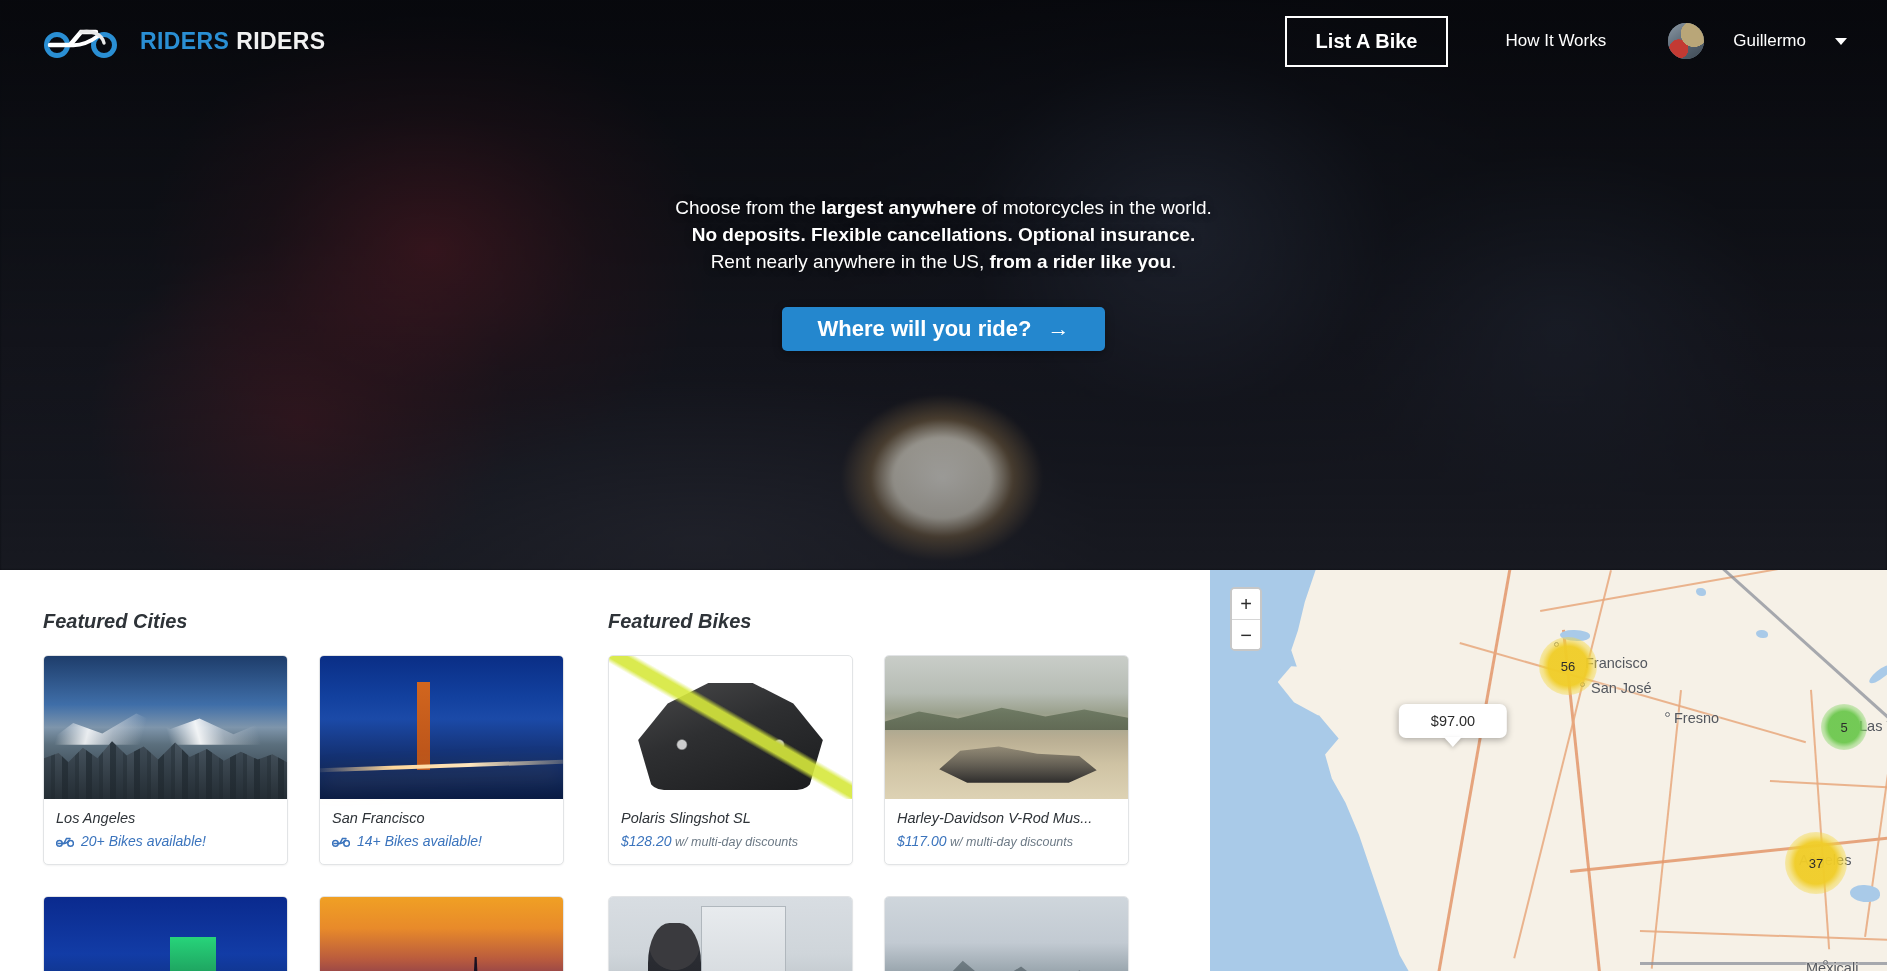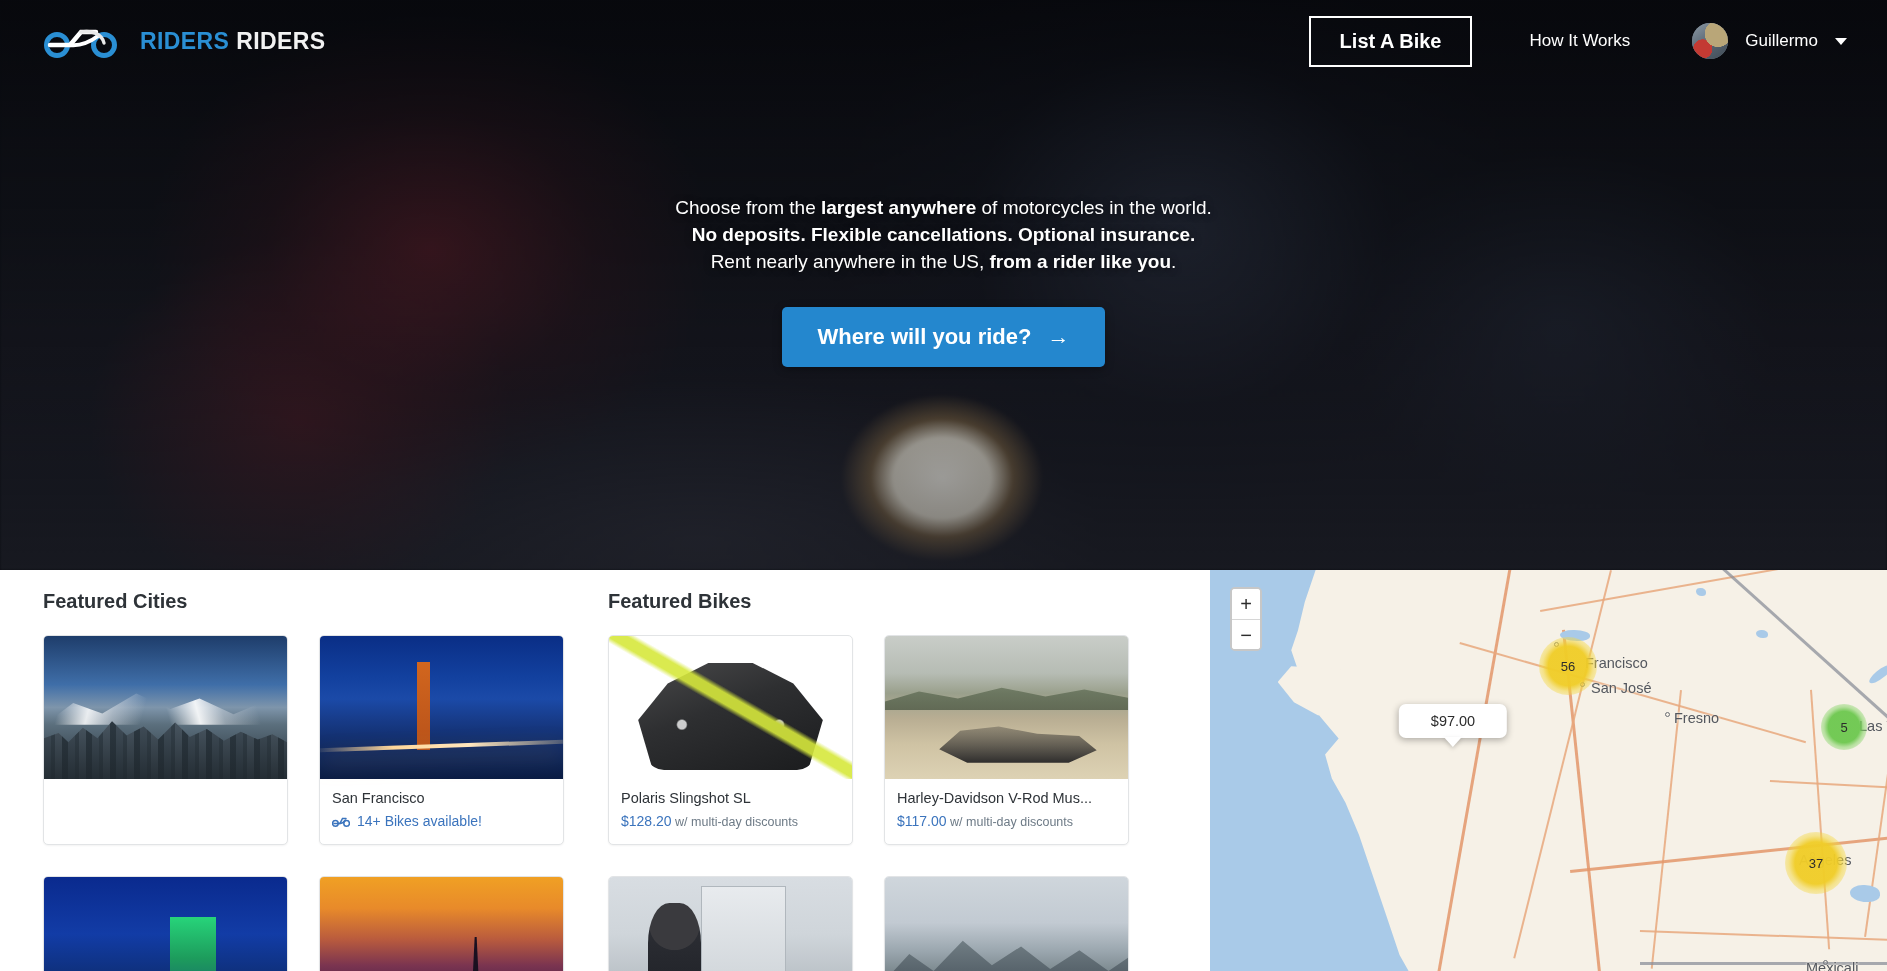--- a/index.html
+++ b/index.html
@@ -68,21 +68,21 @@
   }
   .nav-link {
     color: #ffffff;
     font-size: 17px;
     margin-left: 57px;
     text-decoration: none;
     white-space: nowrap;
     cursor: pointer;
   }
   .user-menu {
-    display: flex; align-items: center; gap: 17px;
+    display: flex; align-items: center; gap: 29px;
     margin-left: 62px;
     cursor: pointer;
   }
   .avatar {
     width: 36px; height: 36px; border-radius: 50%;
     overflow: hidden; flex: none;
     background: #6d7a86;
     position: relative;
   }
   .avatar::before {
@@ -123,38 +123,39 @@
   }
   .hero-sub b { font-weight: bold; }
   .cta-wrap { margin-top: 32px; }
   .btn-cta {
     display: inline-flex; align-items: center; gap: 16px;
     background: #2487ce;
     color: #ffffff;
     border: none;
     font-family: inherit;
     font-size: 22px; font-weight: bold;
-    padding: 17px 36px;
+    padding: 9px 36px;
     border-radius: 5px;
     cursor: pointer;
     box-shadow: 0 2px 9px rgba(0,0,0,0.35);
   }
   .cta-arrow { font-size: 22px; line-height: 1; }
 
   
   .content {
     position: absolute;
     top: 570px; left: 0;
     width: 1887px; height: 401px;
     display: flex;
     background: #ffffff;
   }
   .col {
-    padding-top: 20px;
-    position: relative;
+    padding-top: 40px;
+    position: relative;
+    font-style: italic;
   }
   .col-cities { width: 608px; padding-left: 43px; }
   .col-bikes  { width: 600px; }
   .section-title {
     font-size: 20px;
     font-weight: bold;
     color: #2e3338;
     margin-bottom: 22px;
   }
   .card-grid {
@@ -469,20 +470,32 @@
 </div>
 
 <div class="content">
 
   <div class="col col-cities">
     <div class="section-title">Featured Cities</div>
     <div class="card-grid">
 
       <div class="card">
         <div class="card-img img-la"></div>
+        <div class="card-body">
+          <div class="card-title">Los Angeles</div>
+          <div class="card-meta">
+            <svg class="bike-ico" width="18" height="12" viewBox="0 0 18 12">
+              <circle cx="3.4" cy="8.4" r="2.8" fill="none" stroke="#3b74bd" stroke-width="1.5"></circle>
+              <circle cx="14.6" cy="8.4" r="2.8" fill="none" stroke="#3b74bd" stroke-width="1.5"></circle>
+              <path d="M2 8.4 H8 L10.5 3.5 H14" fill="none" stroke="#3b74bd" stroke-width="1.5" stroke-linecap="round"></path>
+              <path d="M7 8.4 C10 8.6 12.5 6.6 13.6 5" fill="none" stroke="#3b74bd" stroke-width="1.5" stroke-linecap="round"></path>
+            </svg>
+            <span>20+ Bikes available!</span>
+          </div>
+        </div>
       </div>
 
       <div class="card">
         <div class="card-img img-sf"></div>
         <div class="card-body">
           <div class="card-title">San Francisco</div>
           <div class="card-meta">
             <svg class="bike-ico" width="18" height="12" viewBox="0 0 18 12">
               <circle cx="3.4" cy="8.4" r="2.8" fill="none" stroke="#3b74bd" stroke-width="1.5"></circle>
               <circle cx="14.6" cy="8.4" r="2.8" fill="none" stroke="#3b74bd" stroke-width="1.5"></circle>

